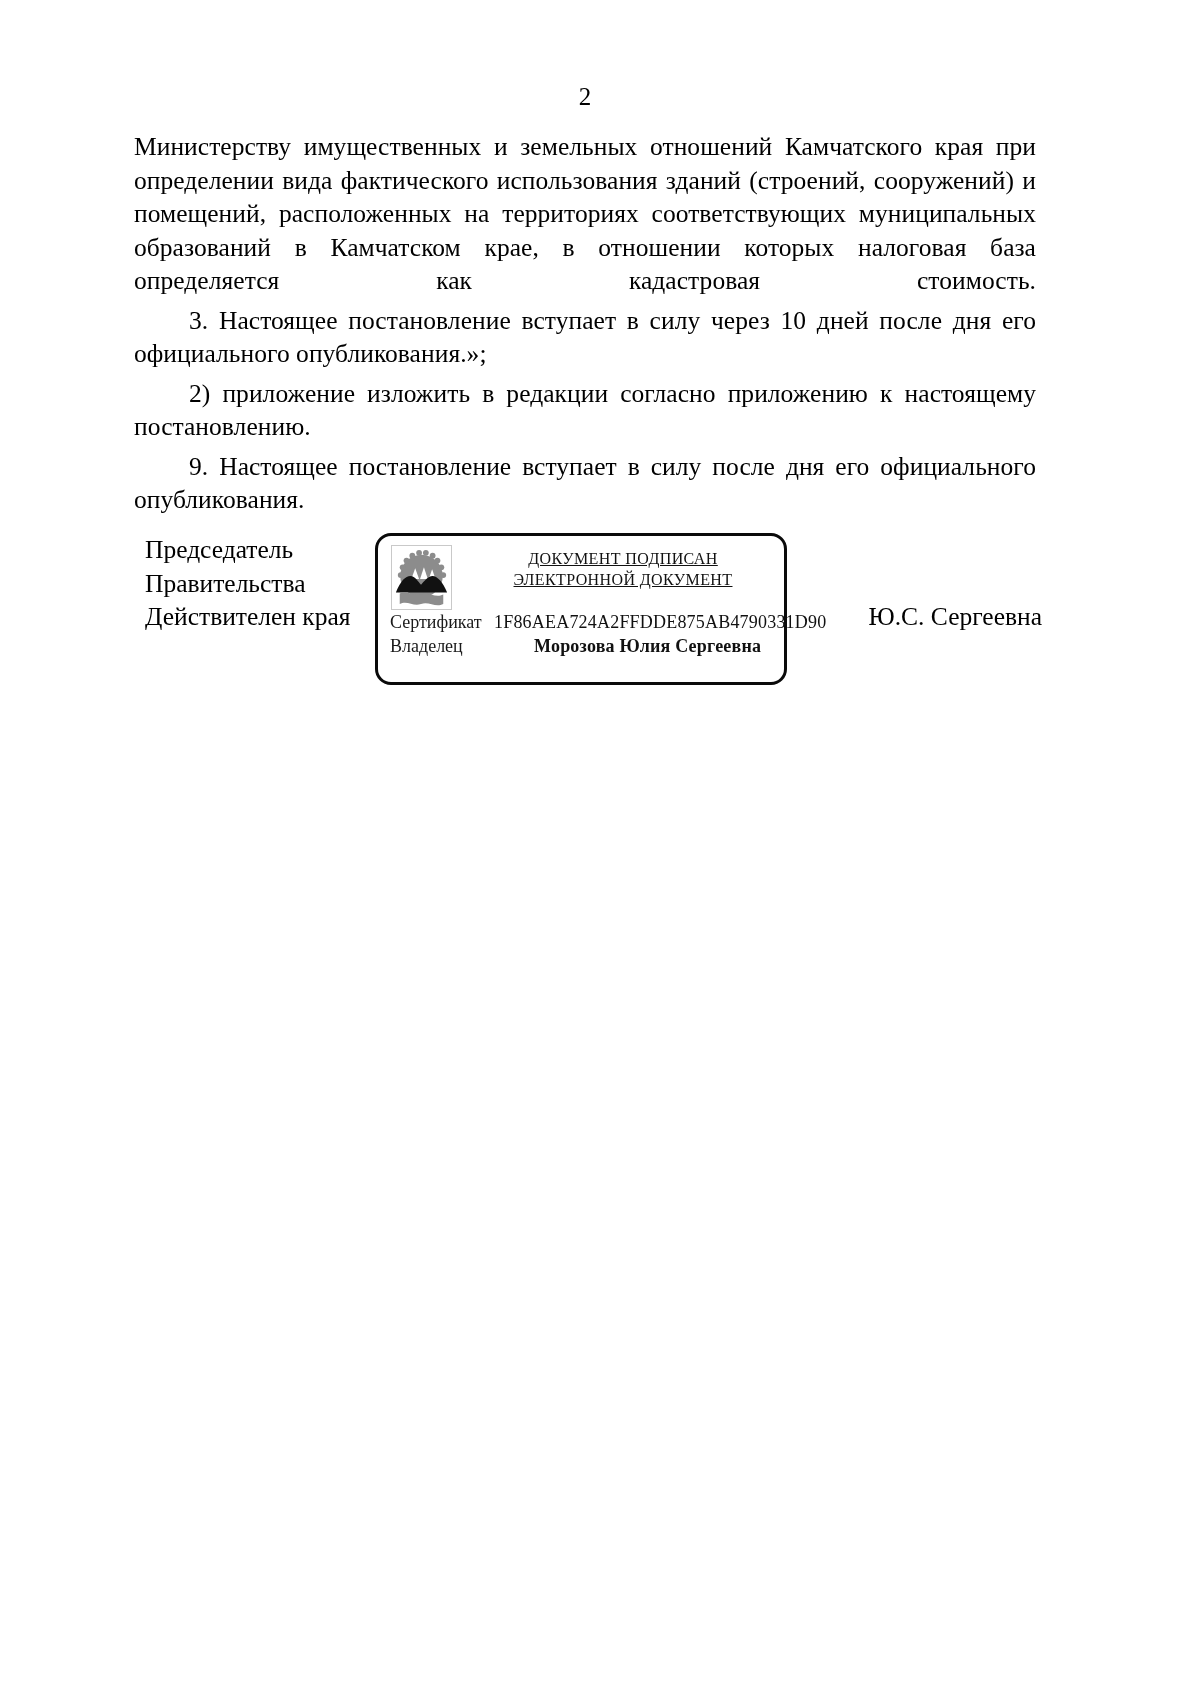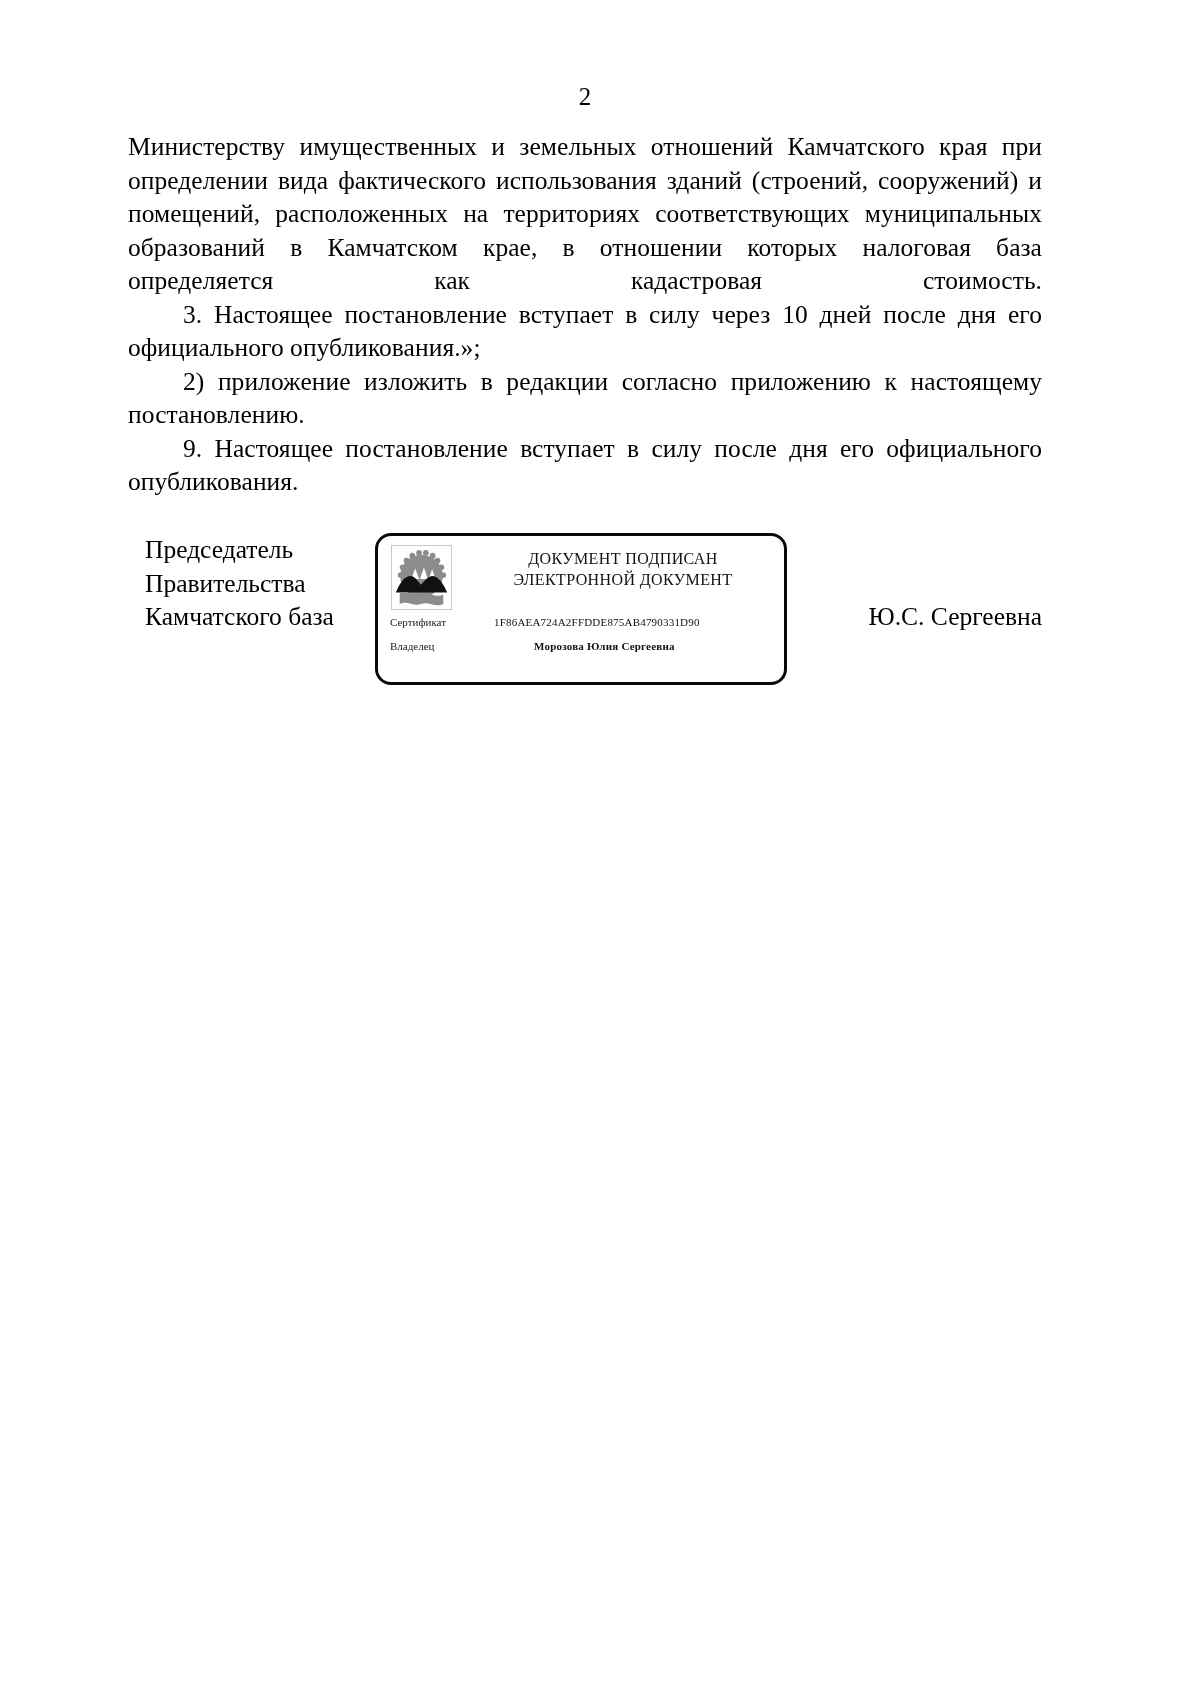--- a/index.html
+++ b/index.html
@@ -37,21 +37,21 @@
   }
   .body-text {
     margin-top: 21px;
     font-size: 25.5px;
     line-height: 33.5px;
     text-align: justify;
     text-justify: inter-word;
     letter-spacing: 0.05px;
   }
   .para {
-    margin: 0;
+    margin: 6px;
     text-align: justify;
     text-justify: inter-word;
     font-family: Liberation Serif, serif;
   }
   .para.indent {
     text-indent: 55px;
   }
   
   .justify-all {
     text-align: justify;
@@ -121,27 +121,27 @@
     position: absolute;
     left: 86px;
     top: 12px;
     width: 318px;
     text-align: center;
     font-size: 16px;
     line-height: 21px;
     letter-spacing: 0.4px;
     color: #111111;
   }
-  .stamp-head div { white-space: nowrap; }
+  .stamp-head div { white-space: nowrap; text-decoration: underline; }
   .stamp-rows {
     position: absolute;
     left: 12px;
     top: 74px;
     width: 396px;
-    font-size: 11px;
+    font-size: 18px;
     line-height: 24px;
     color: #111111;
     font-family: Liberation Serif, serif;
   }
   .stamp-row {
     display: flex;
     align-items: baseline;
     white-space: nowrap;
   }
   .stamp-row .lbl {
@@ -178,21 +178,21 @@
       <p class="para indent">2) приложение изложить в редакции согласно приложению к настоящему постановлению.</p>
       <p class="para indent">9. Настоящее постановление вступает в силу после дня его официального опубликования.</p>
     </div>
   </div>
 
   <div class="sig-block">
 
     <div class="sig-title">
       <div>Председатель</div>
       <div>Правительства</div>
-      <div>Камчатского база</div>
+      <div>Действителен края</div>
     </div>
 
     <div class="stamp">
       <div class="stamp-inner">
 
         <div class="emblem">
           <svg viewBox="0 0 61 65" xmlns="http://www.w3.org/2000/svg" aria-hidden="true">
             <circle cx="30.5" cy="31" r="22" fill="#8c8c8c"></circle>
             <g fill="#8c8c8c">
               <circle cx="9" cy="30" r="3"></circle>

